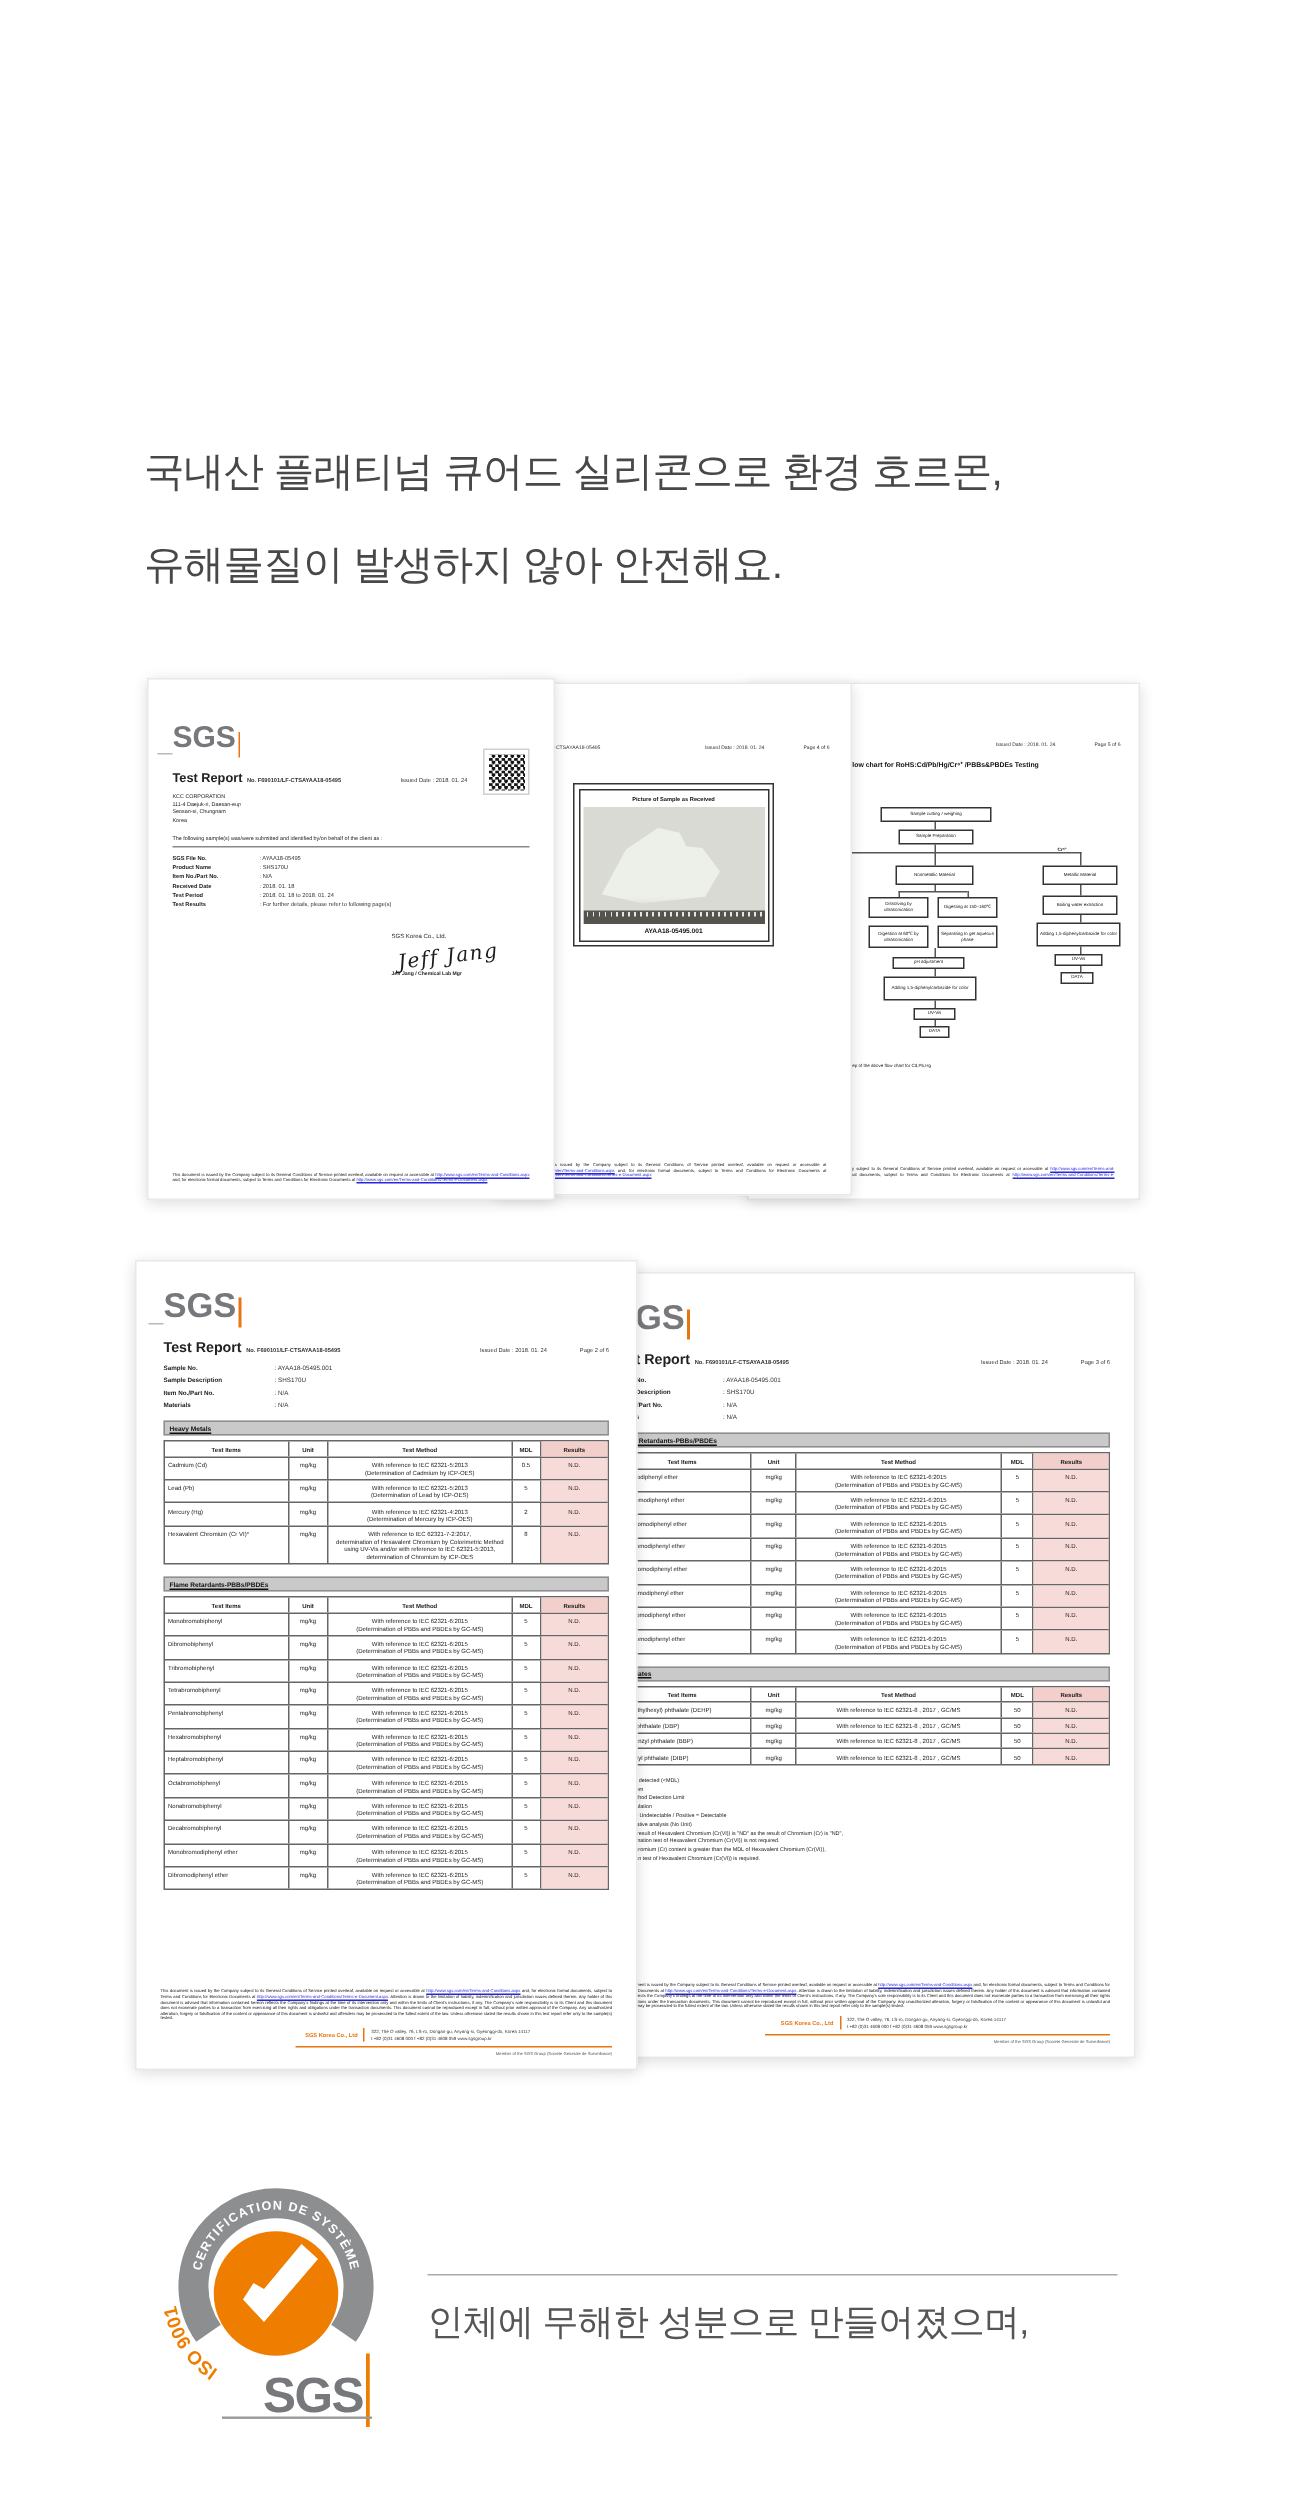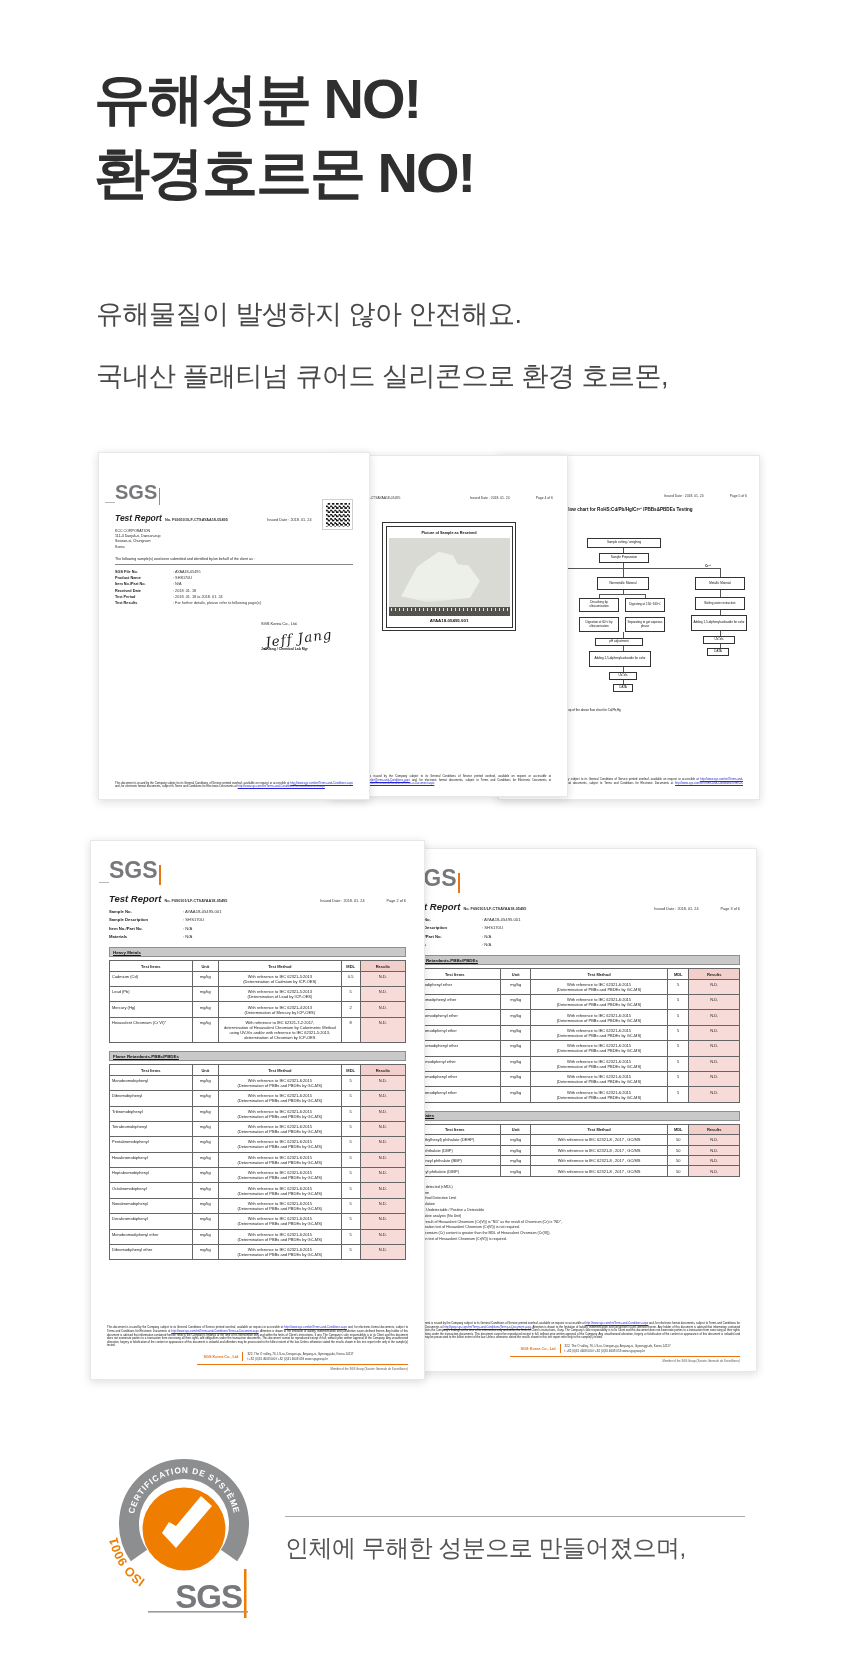--- a/index.html
+++ b/index.html
@@ -18,21 +18,21 @@
   .docD { left:90px;  top:840px; width:335px; height:540px; z-index:4; padding:16px 18px 0; }
   .docE { left:395px; top:848px; width:362px; height:524px; z-index:3; padding:16px 16px 0 12px; }
 
   .sgs-logo { display:inline-block; position:relative; font-weight:bold; color:#77787b; letter-spacing:0; font-family:"Liberation Sans",sans-serif; }
   .sgs-logo::before { content:""; position:absolute; left:-10px; bottom:1px; width:10px; height:1.4px; background:#b9b9b9; }
   .sgs-logo::after { content:""; position:absolute; right:-3px; top:30%; width:1.4px; height:75%; background:#e87511; }
   .lg1 { font-size:20px; }
   .lg2 { font-size:23px; }
 
   .rep-row { display:flex; align-items:baseline; margin-top:9px; }
-  .rep-title { font-weight:bold; color:#222;font-style:italic; }
+  .rep-title { font-weight:bold; color:#222; }
   .rt1 { font-size:8.5px; } .rt2 { font-size:9.5px; }
   .rep-no { margin-left:3px; font-size:3.8px; font-weight:bold; color:#333; }
   .rep-issued { margin-left:auto; font-size:3.8px; color:#333; }
   .rep-page { margin-left:22px; font-size:3.8px; color:#333; }
   .hd-row { display:flex; font-size:3.4px; color:#333; }
   .hd-row .mid { margin-left:auto; } .hd-row .pg { margin-left:26px; }
 
   .t28 { font-size:2.8px; line-height:1.3; }
   .t36 { font-size:3.6px; line-height:1.45; }
 
@@ -114,27 +114,23 @@
   .cert-title { position:absolute; left:285px; top:1450px; font-size:31px; font-weight:bold; color:#3a3a3a; letter-spacing:-1px; }
   .cert-divider { position:absolute; left:285px; top:1516px; width:460px; height:1px; background:#a9a9a9; }
   .cert-line1 { position:absolute; left:285px; top:1532px; font-size:24px; color:#555; letter-spacing:-0.5px; }
   .cert-line2 { position:absolute; left:285px; top:1574px; font-size:24px; color:#555; letter-spacing:-0.5px; }
 </style>
 </head>
 <body>
 
 <div class="stage">
 
-  <div class="main-title">
-    <div>유해성분 NO!</div>
-    <div>환경호르몬 NO!</div>
-  </div>
   <div class="subtitle">
+    <div>국내산 플래티넘 큐어드 실리콘으로 환경 호르몬,</div>
     <div>유해물질이 발생하지 않아 안전해요.</div>
-    <div>국내산 플래티넘 큐어드 실리콘으로 환경 호르몬,</div>
   </div>
 
   <div class="doc docC">
     <div class="hd-row">
       <span>No. F690101/LF-CTSAYAA18-05495</span>
       <span class="mid">Issued Date :  2018. 01. 24</span>
       <span class="pg">Page 5 of 6</span>
     </div>
     <div class="flow-title">Flow chart for RoHS:Cd/Pb/Hg/Cr⁶⁺ /PBBs&amp;PBDEs Testing</div>
     <div class="flow">

